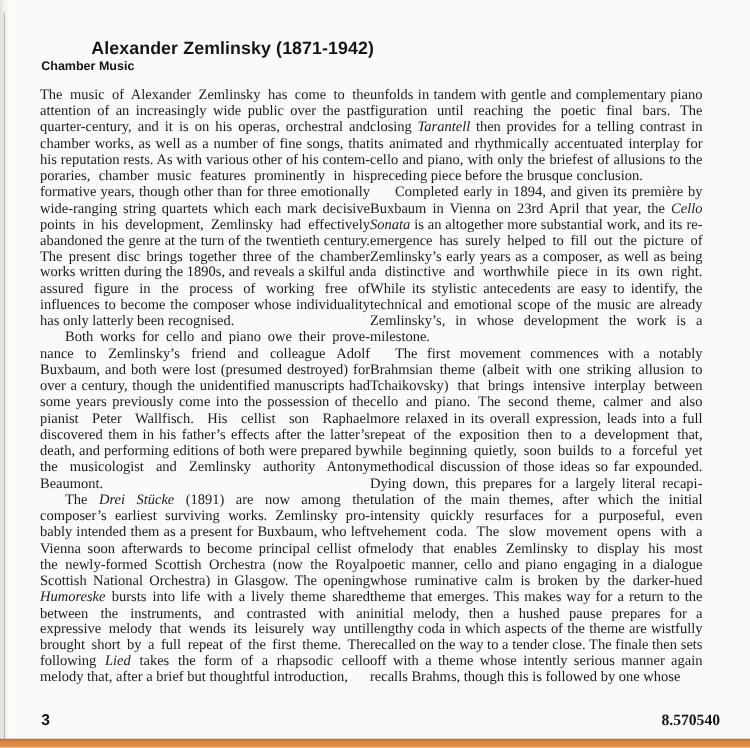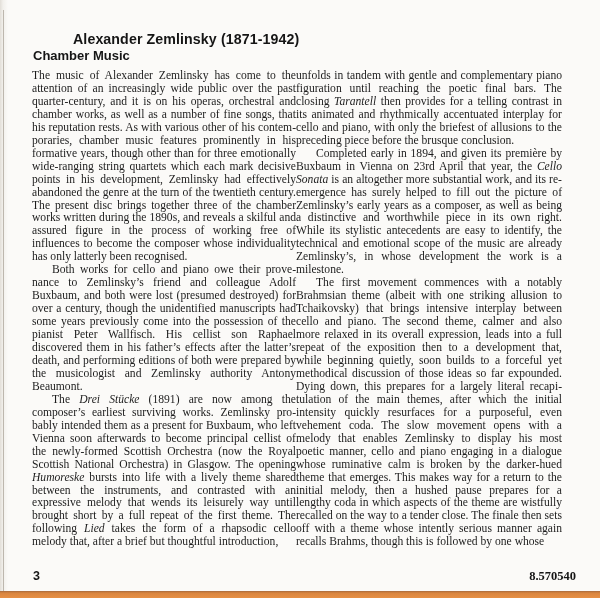--- a/index.html
+++ b/index.html
@@ -23,21 +23,21 @@
     background: linear-gradient(to bottom, #a86a3c 0px, #d9853f 2px, #e79045 100%);
   }
   .title {
     position: absolute; left: 33px; top: 31px;
     font-family: "Liberation Sans", sans-serif; font-weight: bold;
     font-size: 14.2px; color: #151515; letter-spacing: 0.1px; margin-left: 40px;
   }
   .subtitle {
     position: absolute; left: 33px; top: 48px;
     font-family: "Liberation Sans", sans-serif; font-weight: bold;
-    font-size: 13px; color: #151515;
+    font-size: 10px; color: #151515;
   }
   .col {
     position: absolute; top: 70px; width: 264px;
     font-size: 11.6px; line-height: 12.95px;
     text-align: justify; hyphens: manual;
   }
   .col-left { left: 32px; }
   .col-right { left: 296px; width: 266px; }
   .col p { margin: 0; }
   .col p.indent { text-indent: 20px; }

